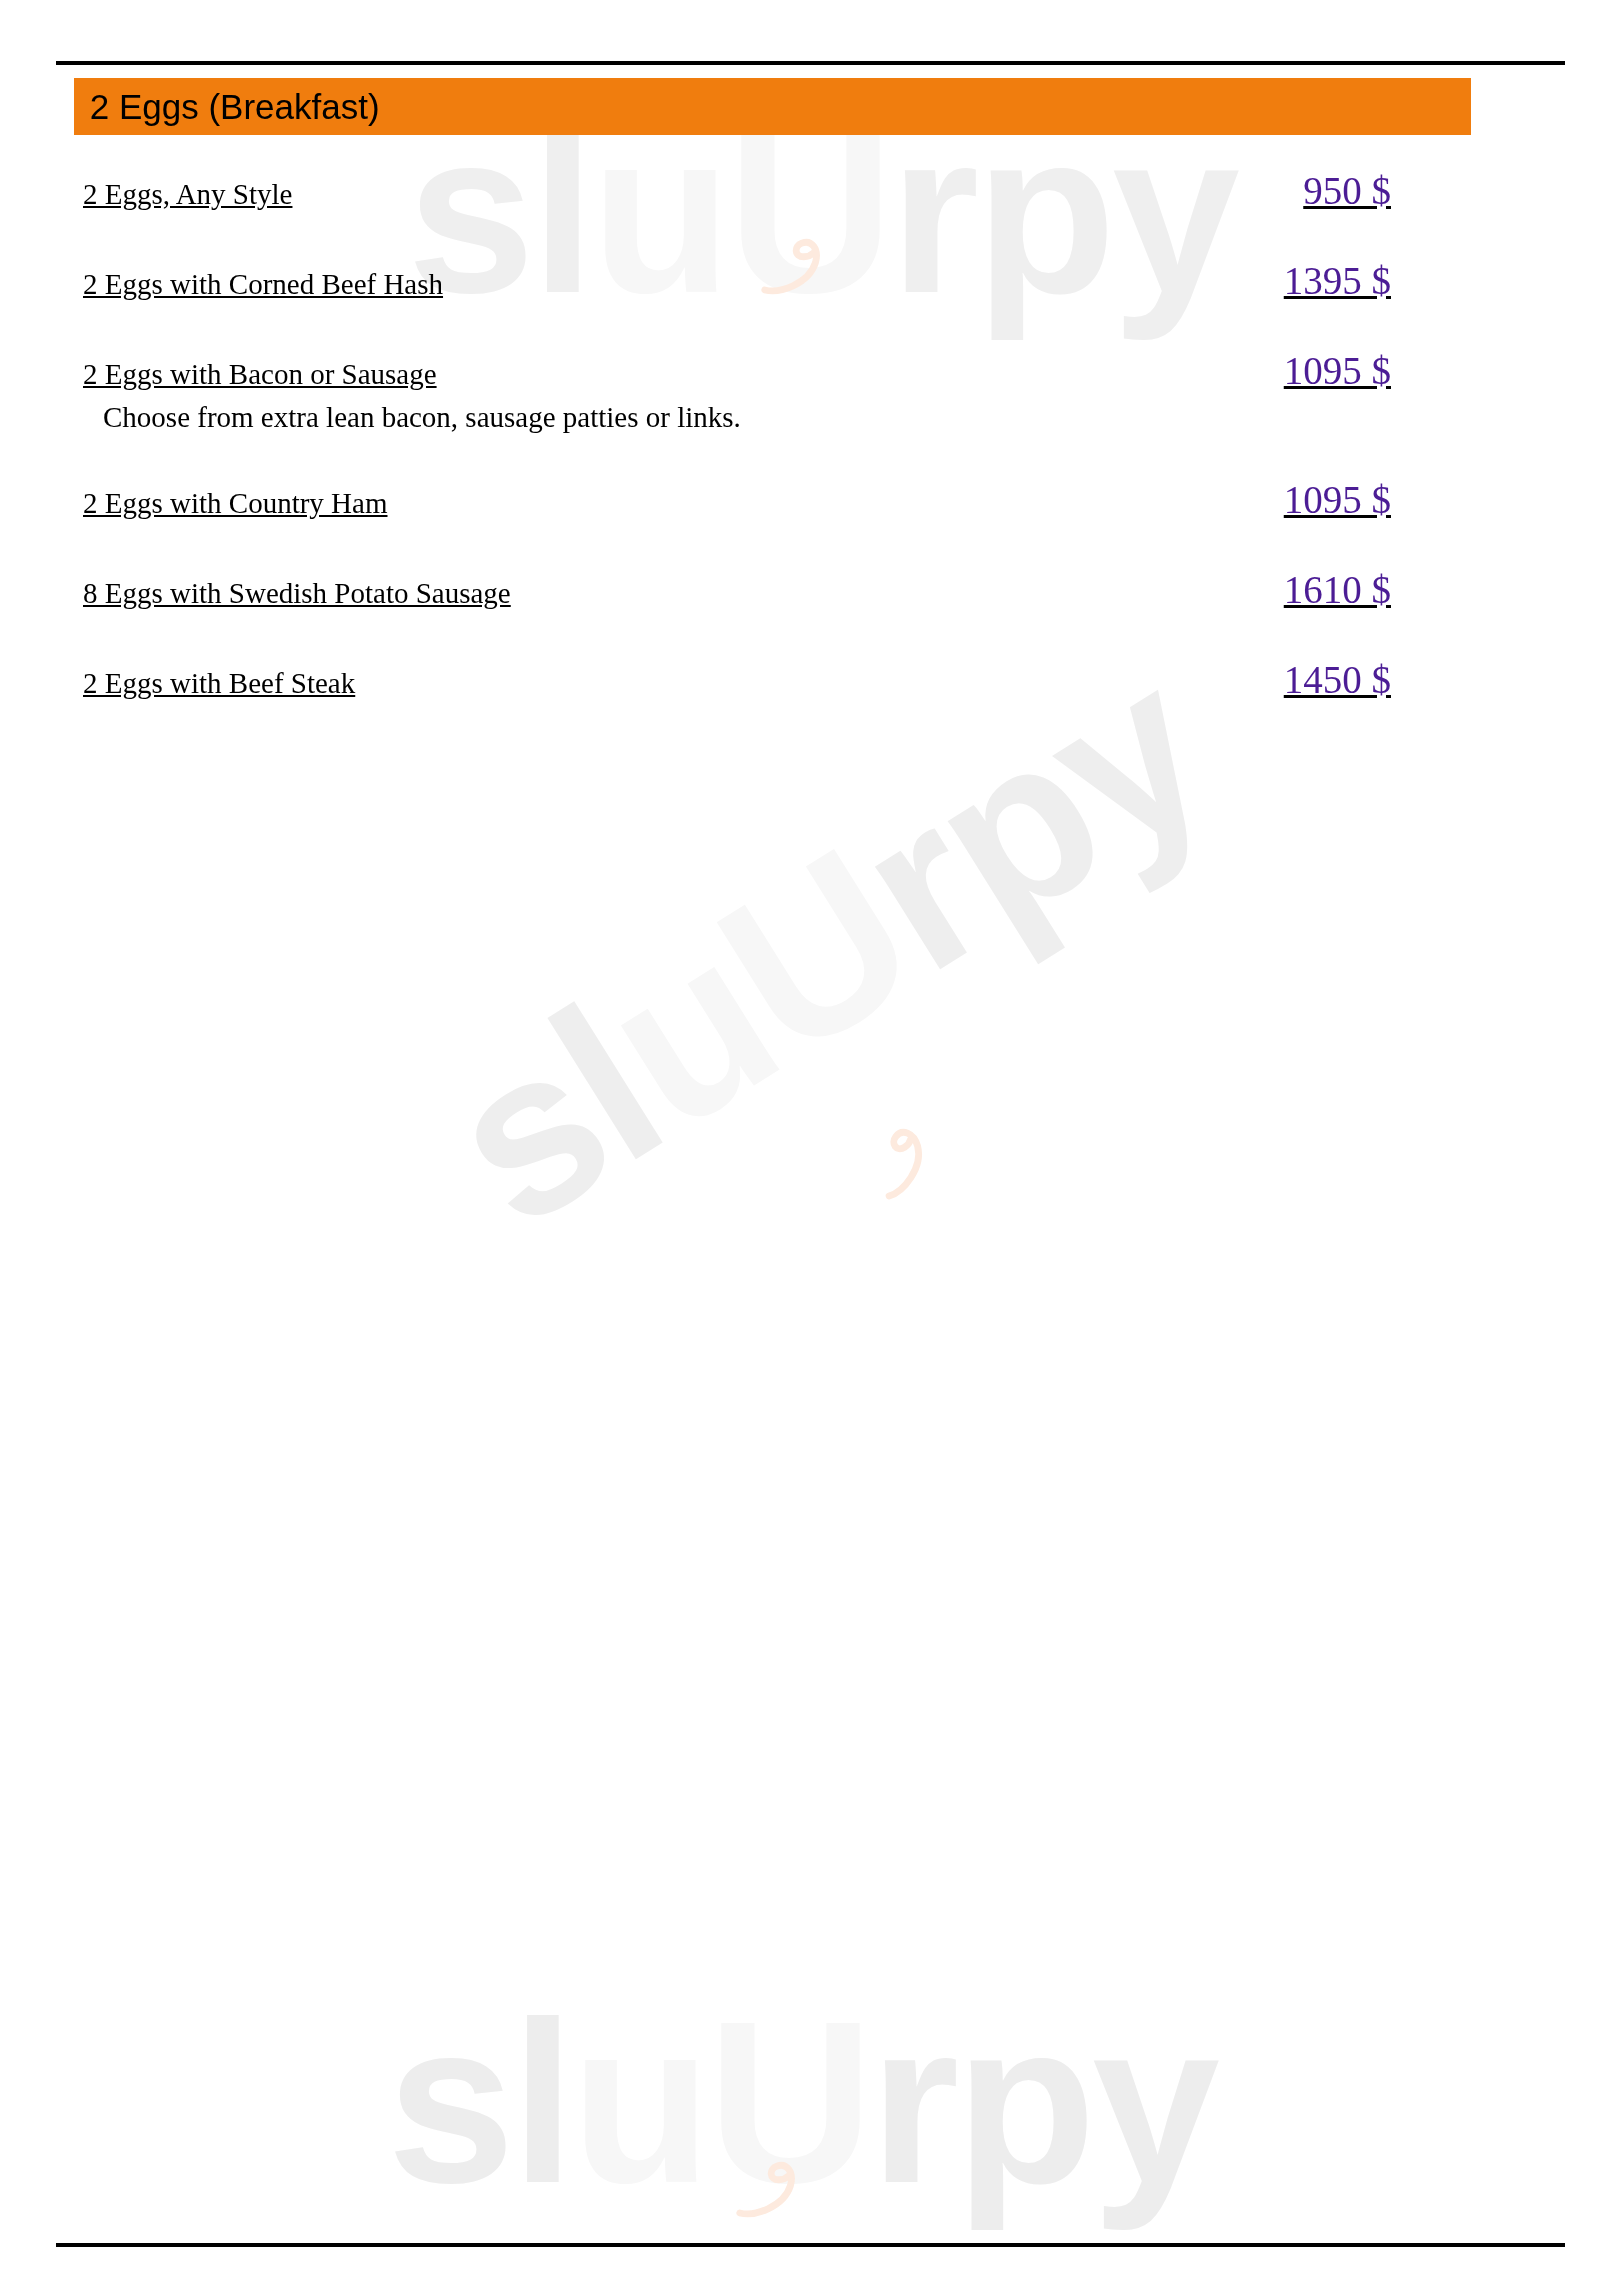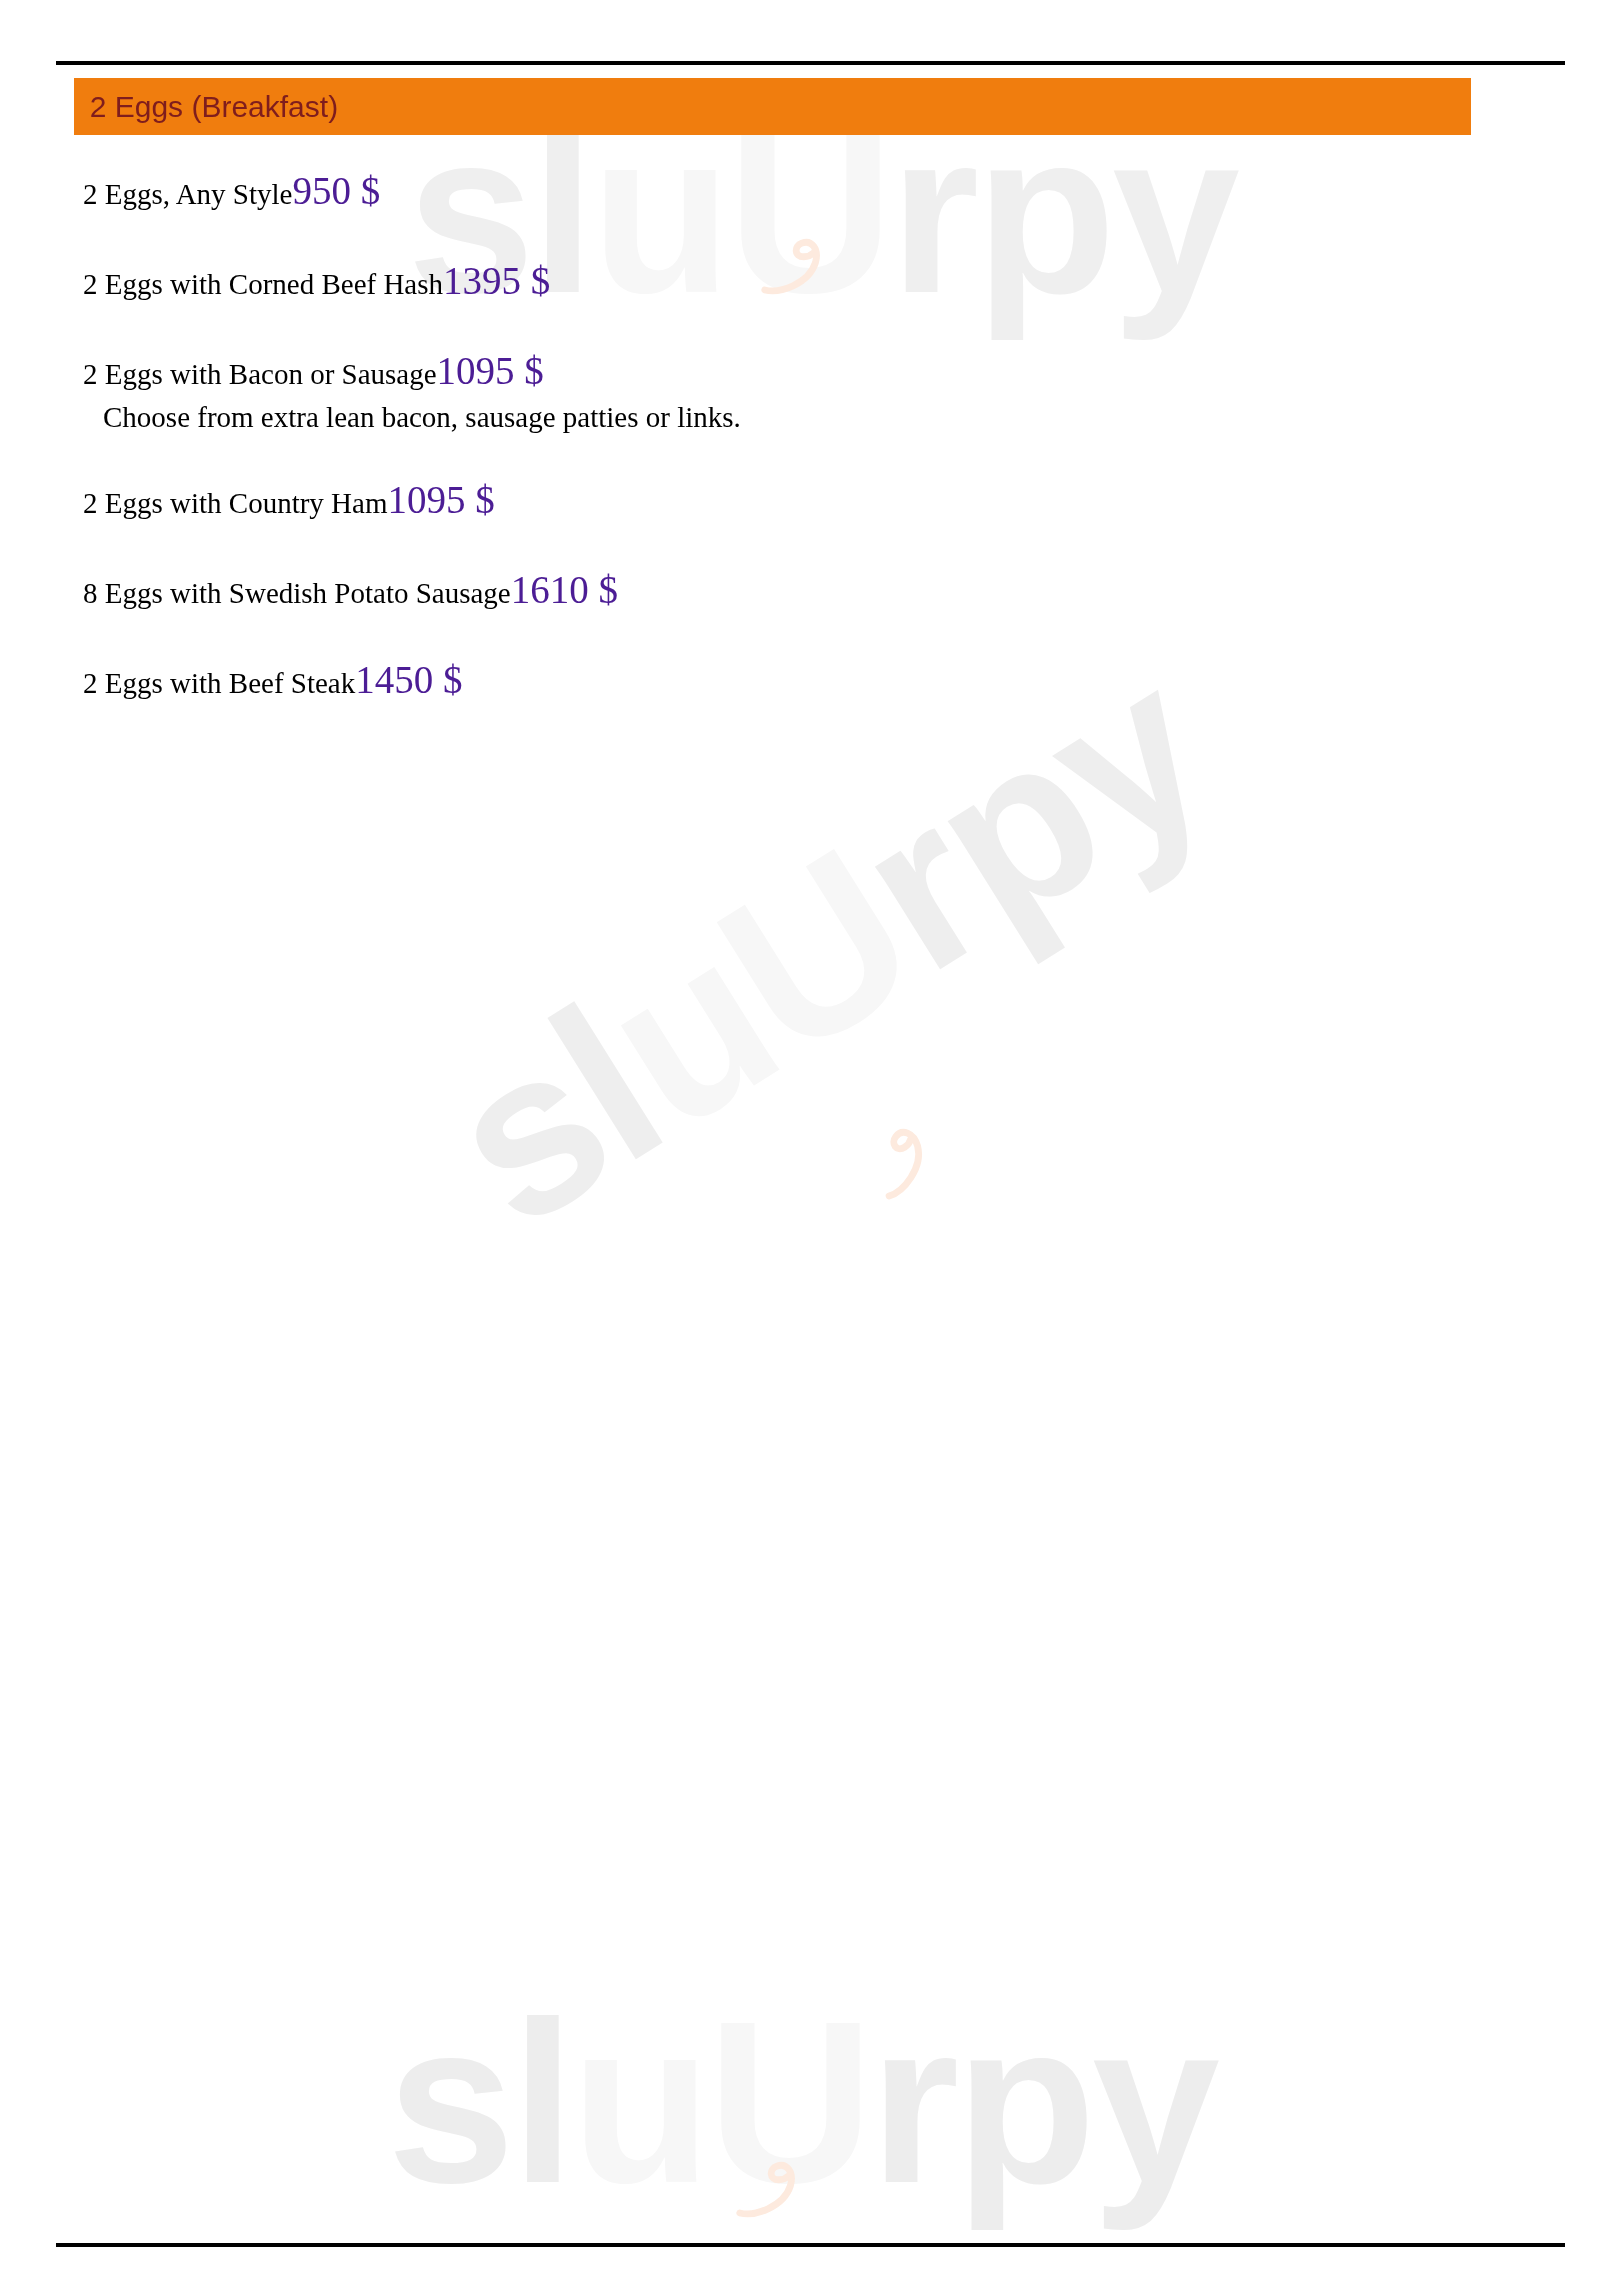--- a/index.html
+++ b/index.html
@@ -90,40 +90,42 @@
     left: 74px;
     top: 78px;
     width: 1397px;
     height: 57px;
     background: #f07d0e;
     display: flex;
     align-items: center;
   }
   .section-header-title {
     font-family: "Liberation Sans", sans-serif;
-    font-size: 30px;
-    color: #7f1d1d;
+    font-size: 35px;
+    color: #000000;
     padding-left: 15.7px;
     line-height: 1;
   }
 
   
   .menu-list {
     position: absolute;
     left: 83px;
     top: 167px;
     width: 1308px;
   }
   .menu-item {
     position: relative;
     margin-bottom: 41px;
   }
   .item-row {
     display: flex;
+    justify-content: space-between;
     align-items: baseline;
+    text-decoration: underline;
   }
   .item-name {
     font-size: 29px;
     line-height: 1.25;
     color: #000000;
     max-width: 980px;
   }
   .item-price {
     font-size: 39px;
     line-height: 1.25;

